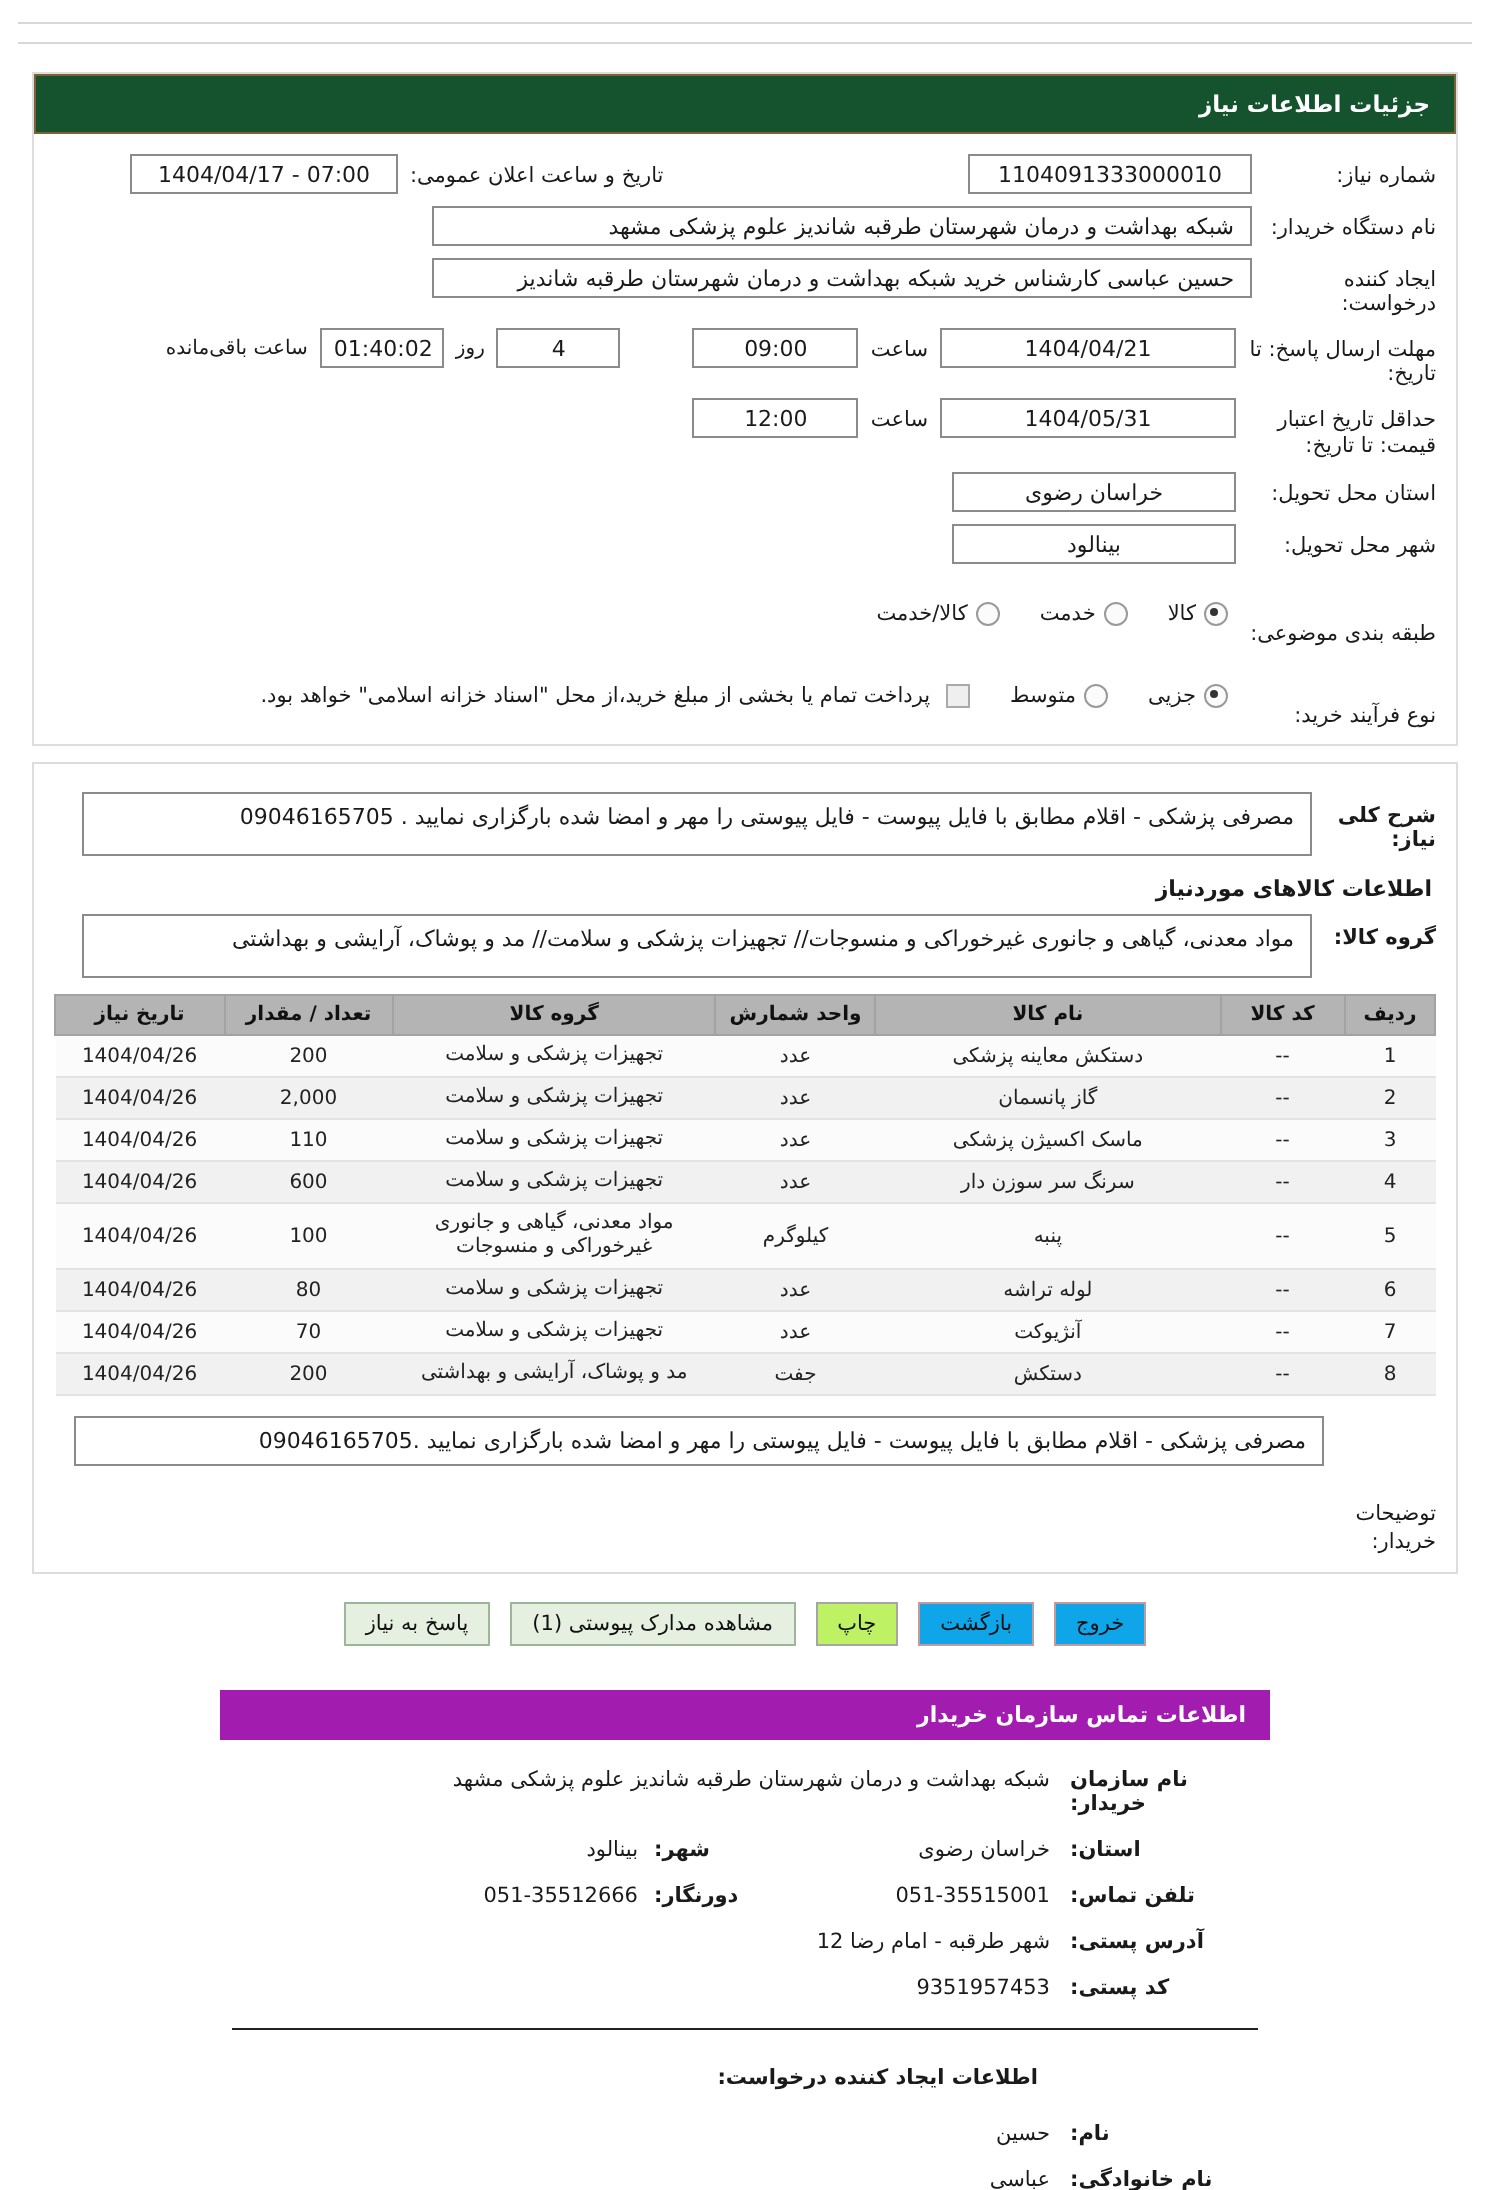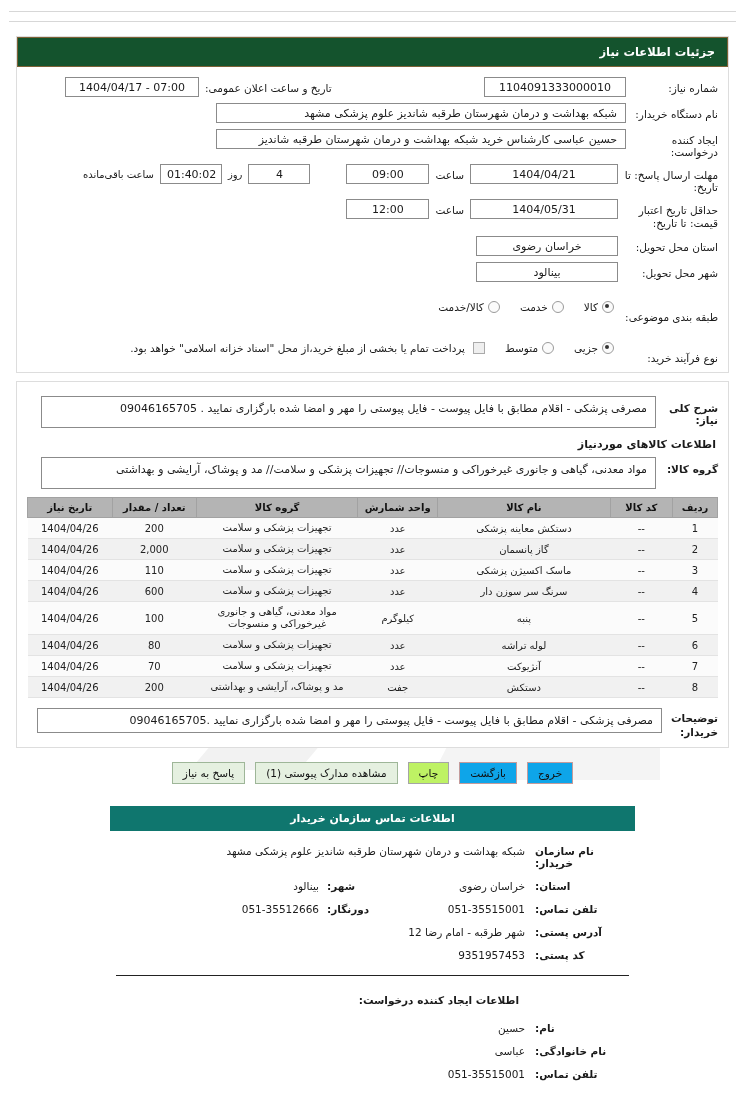--- a/index.html
+++ b/index.html
@@ -264,24 +264,25 @@
   td.num-cell { direction: ltr; }
 
   
   .notes-row {
     display: flex;
     align-items: flex-start;
     margin-top: 10px;
   }
   .notes-label {
     width: 56px; min-width: 56px;
-    font-weight: bold;
+    font-weight: normal;
     font-size: 10.5px;
     line-height: 14px;
     padding-top: 3px;
+    margin-top: 39px;
   }
   .notes-box {
     flex: 1;
     border: 1px solid #8b8b8b;
     background: #fff;
     padding: 5px 8px;
     font-size: 11px;
     text-align: right;
     box-sizing: border-box;
     margin-left: 10px;
@@ -307,26 +308,26 @@
   }
   .btn.green { background: #e5f0e0; border-color: #9eb698; }
   .btn.plain { background: #bef264; border-color: #a5a5a5; }
   .btn.red   { background: #0ea5e9; border-color: #c49b9b; }
 
   
   .contact-wrap {
     margin: 22px 110px 0 110px;
   }
   .contact-head {
-    background: #0f766e;
+    background: #a21caf;
     color: #fff;
     font-weight: bold;
     font-size: 11px;
     padding: 6px 12px;
-    text-align: center;
+    text-align: right;
   }
   .contact-body { padding: 14px 6px 6px 6px; }
   .crow {
     display: flex;
     align-items: baseline;
     margin-bottom: 11px;
     font-size: 10.5px;
   }
   .clabel {
     font-weight: bold;

